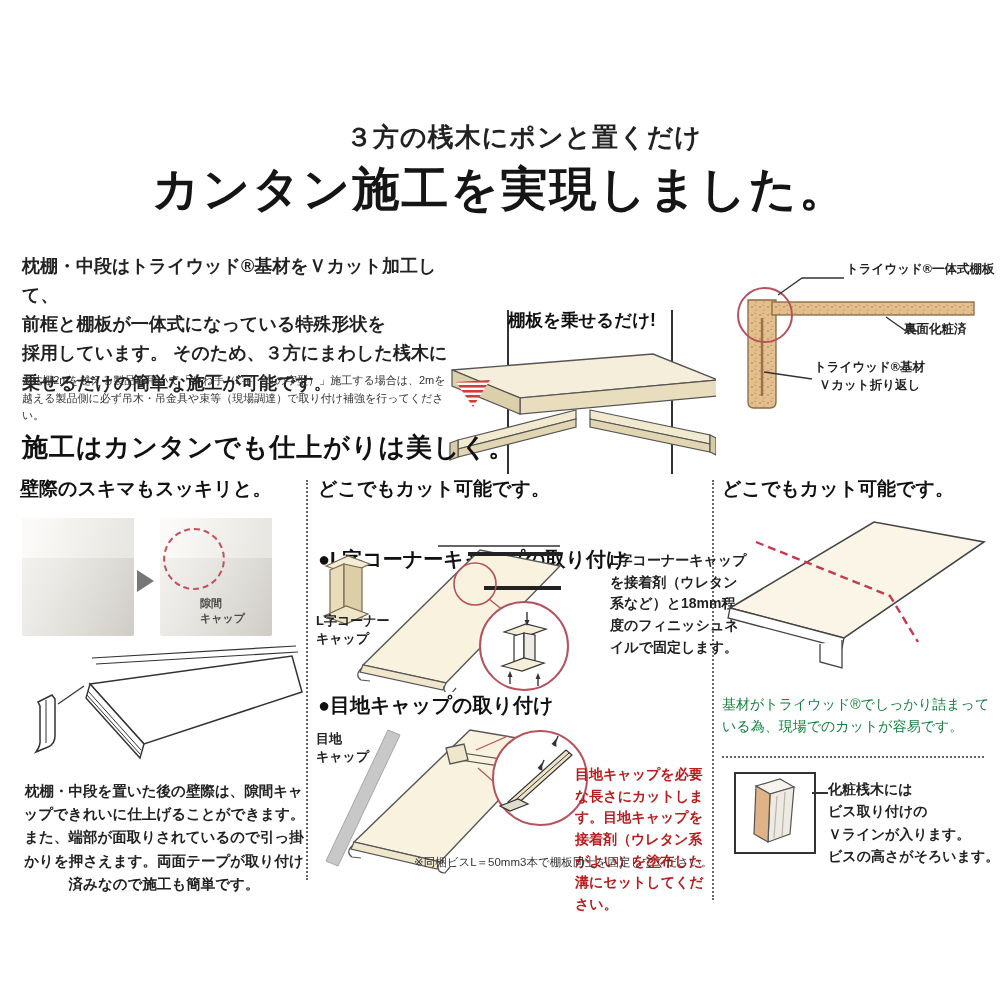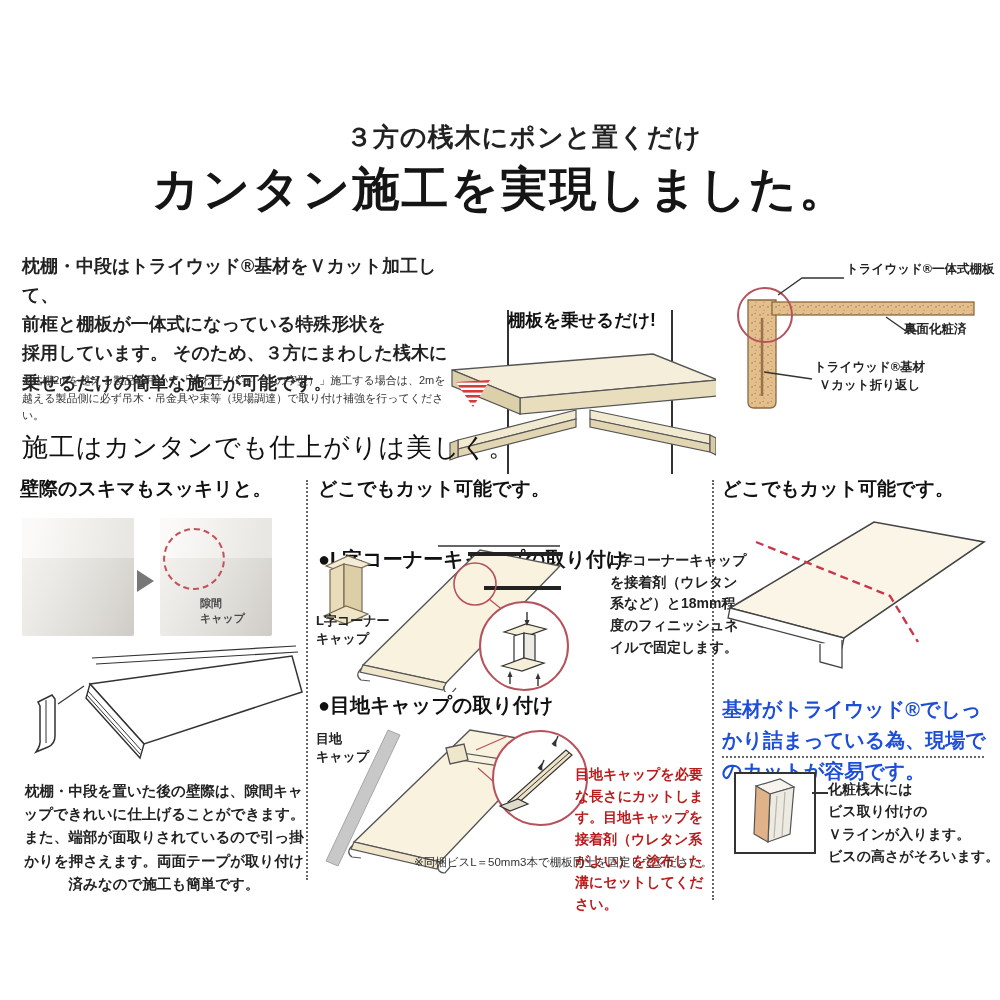--- a/index.html
+++ b/index.html
@@ -16,21 +16,21 @@
   
   .drop-diagram{top:256px;left:448px;width:268px;height:170px;margin-top:48px;}
   .drop-caption{position:absolute;top:4px;left:0;width:100%;text-align:center;font-size:17.5px;font-weight:700;color:#111;}
   
   .cross-diagram{top:256px;left:718px;width:282px;height:168px;text-align:center;}
   .cross-lbl{position:absolute;font-size:12.5px;font-weight:600;color:#222;line-height:1.45;}
   .lbl-board{left:128px;top:4px;}
   .lbl-back{left:186px;top:64px;}
   .lbl-base{left:96px;top:102px;}
   
-  .h2{top:430px;left:22px;font-size:26px;font-weight:400;color:#111;letter-spacing:1px;}
+  .h2{top:430px;left:22px;font-size:26px;font-weight:700;color:#111;letter-spacing:1px;}
   .col-h{font-size:19px;font-weight:700;color:#111;top:476px;}
   .vdiv{width:0;border-left:2px dotted #666;}
   
   .photo{top:518px;height:118px;width:112px;border-radius:2px;
          background:linear-gradient(115deg,#f6f5f2 0%,#eceae6 35%,#dddbd6 70%,#cfccc7 100%);}
   .photo-inner{position:absolute;left:0;top:0;width:100%;height:34%;
          background:linear-gradient(100deg,#fbfaf8 10%,#e9e7e3 90%);}
   .arrow-right{top:570px;left:137px;width:0;height:0;border-top:11px solid transparent;
          border-bottom:11px solid transparent;border-left:17px solid #777;}
   .dash-circle{top:528px;left:163px;width:58px;height:58px;border:2px dashed #c4505a;border-radius:50%;}
@@ -43,21 +43,21 @@
   .sub1-diagram{top:540px;left:318px;width:255px;height:152px;}
   .sub1-caplabel{top:612px;left:316px;font-size:13px;font-weight:600;color:#222;line-height:1.4;}
   .sub1-body{top:550px;left:575px;width:138px;font-size:14px;font-weight:600;line-height:1.55;color:#222;margin-left:35px;}
   .sub2-h{top:664px;left:318px;}
   .sub2-diagram{top:722px;left:318px;width:285px;height:152px;}
   .sub2-caplabel{top:730px;left:316px;font-size:13px;font-weight:600;color:#222;line-height:1.4;}
   .sub2-body{top:764px;left:575px;width:140px;font-size:14px;font-weight:600;line-height:1.55;color:#b91c1c;}
   .col2-note{top:855px;left:414px;font-size:11.5px;font-weight:500;color:#333;}
   
   .col3-diagram{top:512px;left:722px;width:270px;height:178px;}
-  .col3-body{top:694px;left:722px;width:272px;font-size:20px;font-weight:700;line-height:1.55;color:#1d4ed8;}
+  .col3-body{top:694px;left:722px;width:272px;font-size:14px;font-weight:400;line-height:1.55;color:#15803d;}
   .hdiv{top:756px;left:722px;width:262px;border-top:2px dotted #666;}
   .batten-box{top:772px;left:734px;width:78px;height:78px;border:2px solid #333;background:#fff;}
   .batten-leader{top:792px;left:812px;width:16px;border-top:2px solid #333;}
   .batten-text{top:778px;left:828px;width:178px;font-size:14px;font-weight:600;line-height:1.6;color:#222;}
   svg{display:block;}
 </style>
 </head>
 <body>
 
 <div class="page">

